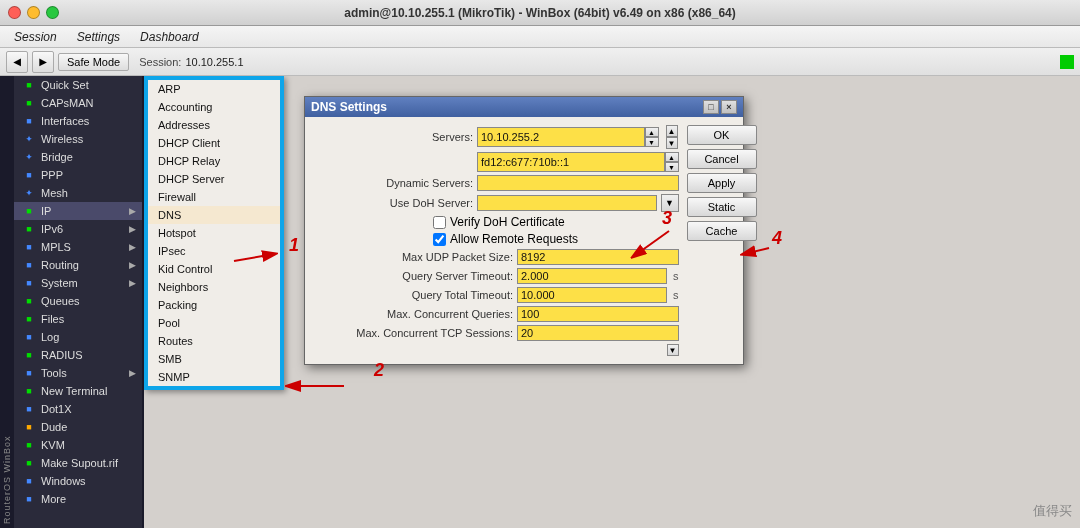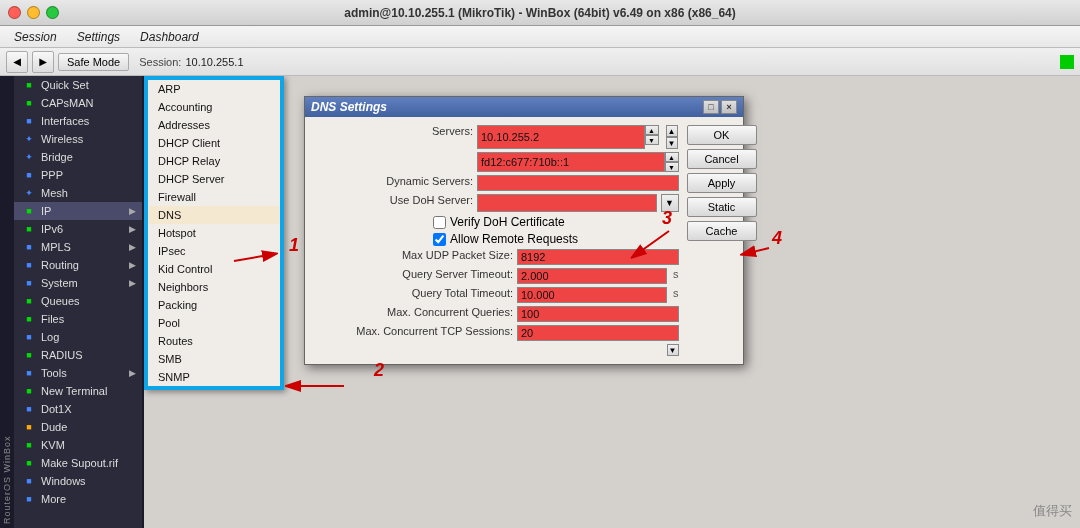--- a/index.html
+++ b/index.html
@@ -208,21 +208,20 @@
     }
     .dialog-titlebar {
       background: linear-gradient(to bottom, #6080c0, #4060a0);
       color: white;
       padding: 3px 6px;
       display: flex;
       align-items: center;
       justify-content: space-between;
       font-size: 12px;
       font-weight: bold;
-      font-style: italic;
     }
     .dialog-title-buttons {
       display: flex;
       gap: 2px;
     }
     .dialog-btn-small {
       width: 16px;
       height: 14px;
       background: linear-gradient(to bottom, #e0e0e0, #c0c0c0);
       border: 1px solid #888;
@@ -254,31 +253,32 @@
       cursor: pointer;
       font-size: 11px;
       text-align: center;
       border-radius: 2px;
       width: 70px;
     }
 
     
     .form-row {
       display: flex;
+      align-items: center;
       margin-bottom: 3px;
       gap: 4px;
     }
     .form-label {
       font-size: 11px;
       color: #333;
       text-align: right;
       flex-shrink: 0;
     }
     .form-input {
-      background: #ef4444;
+      background: #fde047;
       border: 1px solid #888;
       padding: 1px 3px;
       font-size: 11px;
       color: #111;
       flex: 1;
     }
     .form-input-group {
       display: flex;
       flex: 1;
       gap: 0;

